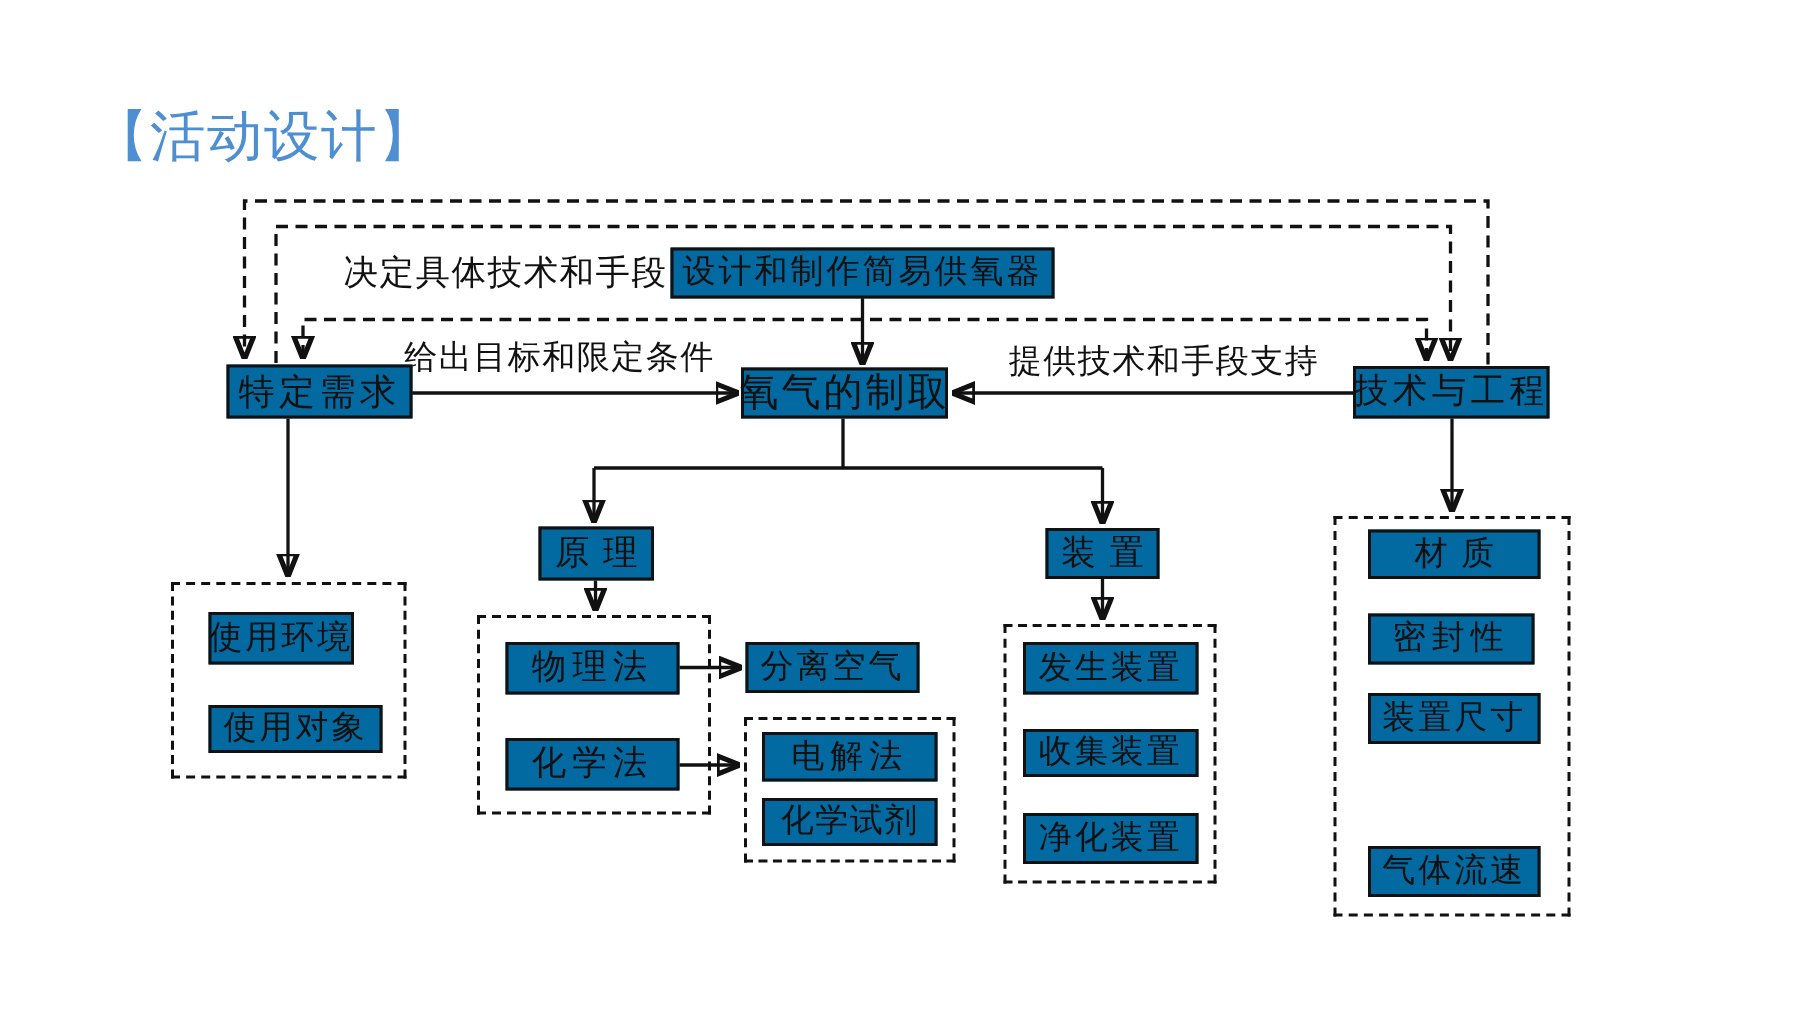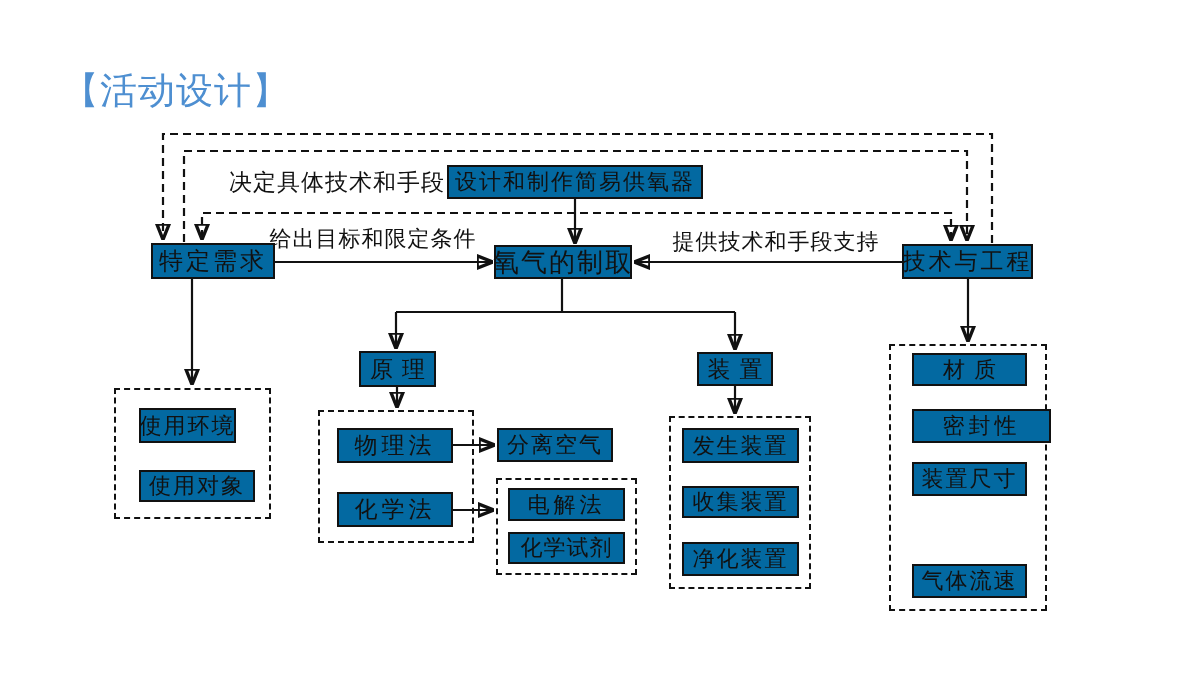--- a/index.html
+++ b/index.html
@@ -83,17 +83,17 @@
   <div class="box" style="left:508px;top:488px;width:117px;height:33px;letter-spacing:4px;">电解法</div>
   <div class="box" style="left:508px;top:532px;width:117px;height:32px;letter-spacing:1px;">化学试剂</div>
 
   <div class="dbox" style="left:669px;top:416px;width:142px;height:173px;"></div>
   <div class="box" style="left:682px;top:428px;width:117px;height:35px;letter-spacing:2px;">发生装置</div>
   <div class="box" style="left:682px;top:486px;width:117px;height:32px;letter-spacing:2px;">收集装置</div>
   <div class="box" style="left:682px;top:542px;width:117px;height:34px;letter-spacing:2px;">净化装置</div>
 
   <div class="dbox" style="left:889px;top:344px;width:158px;height:267px;"></div>
   <div class="box" style="left:912px;top:353px;width:115px;height:33px;letter-spacing:9px;text-indent:9px;">材质</div>
-  <div class="box" style="left:912px;top:409px;width:139px;height:34px;letter-spacing:4px;">密封性</div>
+  <div class="box" style="left:912px;top:409px;width:111px;height:34px;letter-spacing:4px;">密封性</div>
   <div class="box" style="left:912px;top:462px;width:115px;height:34px;letter-spacing:2px;">装置尺寸</div>
   <div class="box" style="left:912px;top:564px;width:115px;height:34px;letter-spacing:2px;">气体流速</div>
 
 </div>
 
 </body></html>

